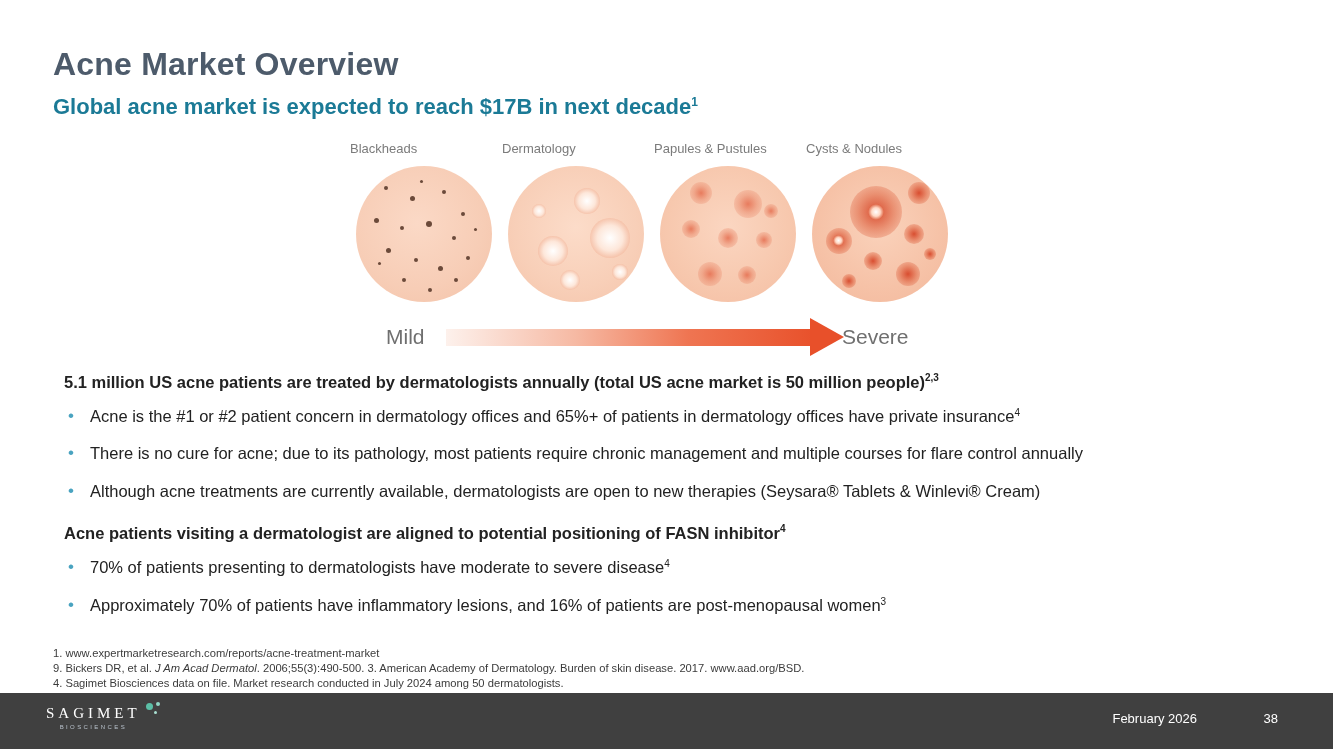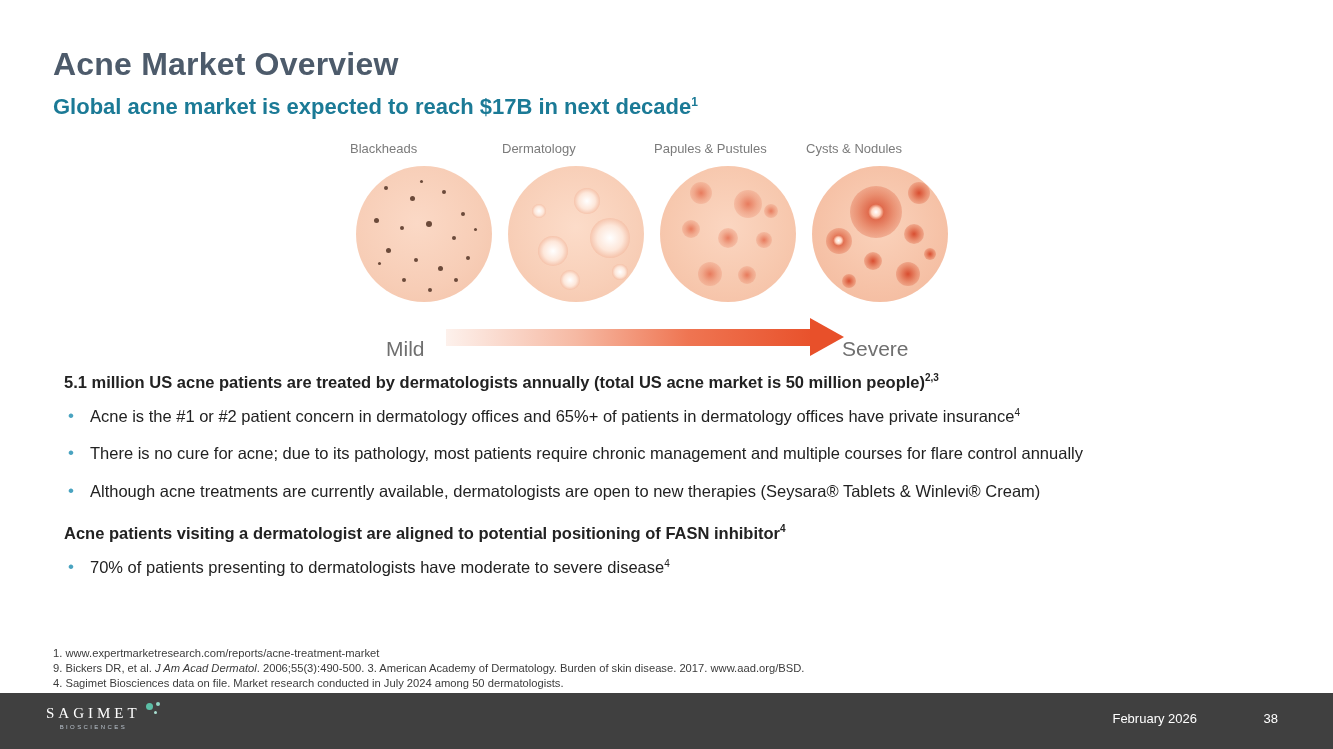--- a/index.html
+++ b/index.html
@@ -110,21 +110,21 @@
     position: absolute;
     left: 380px;
     top: 315px;
     width: 560px;
     height: 48px;
   }
   .sev-label {
     position: absolute;
     font-size: 21px;
     color: #6f6f6f;
-    top: 22px;
+    top: 10px;
   }
   .sev-mild { left: 6px; }
   .sev-severe { left: 462px; }
   .arrow-bar {
     position: absolute;
     left: 66px;
     top: 14px;
     width: 372px;
     height: 17px;
     background: linear-gradient(to right, #fdf1ec 0%, #f6b9a3 35%, #ef7552 65%, #e8502a 100%);
@@ -317,20 +317,21 @@
     <ul class="bullets">
       <li class="bullet"><span>Acne is the #1 or #2 patient concern in dermatology offices and 65%+ of patients in dermatology offices have private insurance</span><sup>4</sup></li>
       <li class="bullet"><span>There is no cure for acne; due to its pathology, most patients require chronic management and multiple courses for flare control annually</span><sup></sup></li>
       <li class="bullet"><span>Although acne treatments are currently available, dermatologists are open to new therapies (Seysara® Tablets &amp; Winlevi® Cream)</span><sup></sup></li>
     </ul>
 
     <p class="lead second"><span>Acne patients visiting a dermatologist are aligned to potential positioning of FASN inhibitor</span><sup>4</sup></p>
 
     <ul class="bullets">
       <li class="bullet"><span>70% of patients presenting to dermatologists have moderate to severe disease</span><sup>4</sup></li>
+      <li class="bullet"><span>Approximately 70% of patients have inflammatory lesions, and 16% of patients are post-menopausal women</span><sup>3</sup></li>
     </ul>
   </div>
 
   <div class="footnotes">
     <div>1. www.expertmarketresearch.com/reports/acne-treatment-market</div>
     <div><span>9. Bickers DR, et al. </span><i>J Am Acad Dermatol</i><span>. 2006;55(3):490-500. 3. American Academy of Dermatology. Burden of skin disease. 2017. www.aad.org/BSD.</span></div>
     <div>4. Sagimet Biosciences data on file. Market research conducted in July 2024 among 50 dermatologists.</div>
   </div>
 
   <div class="footer">

